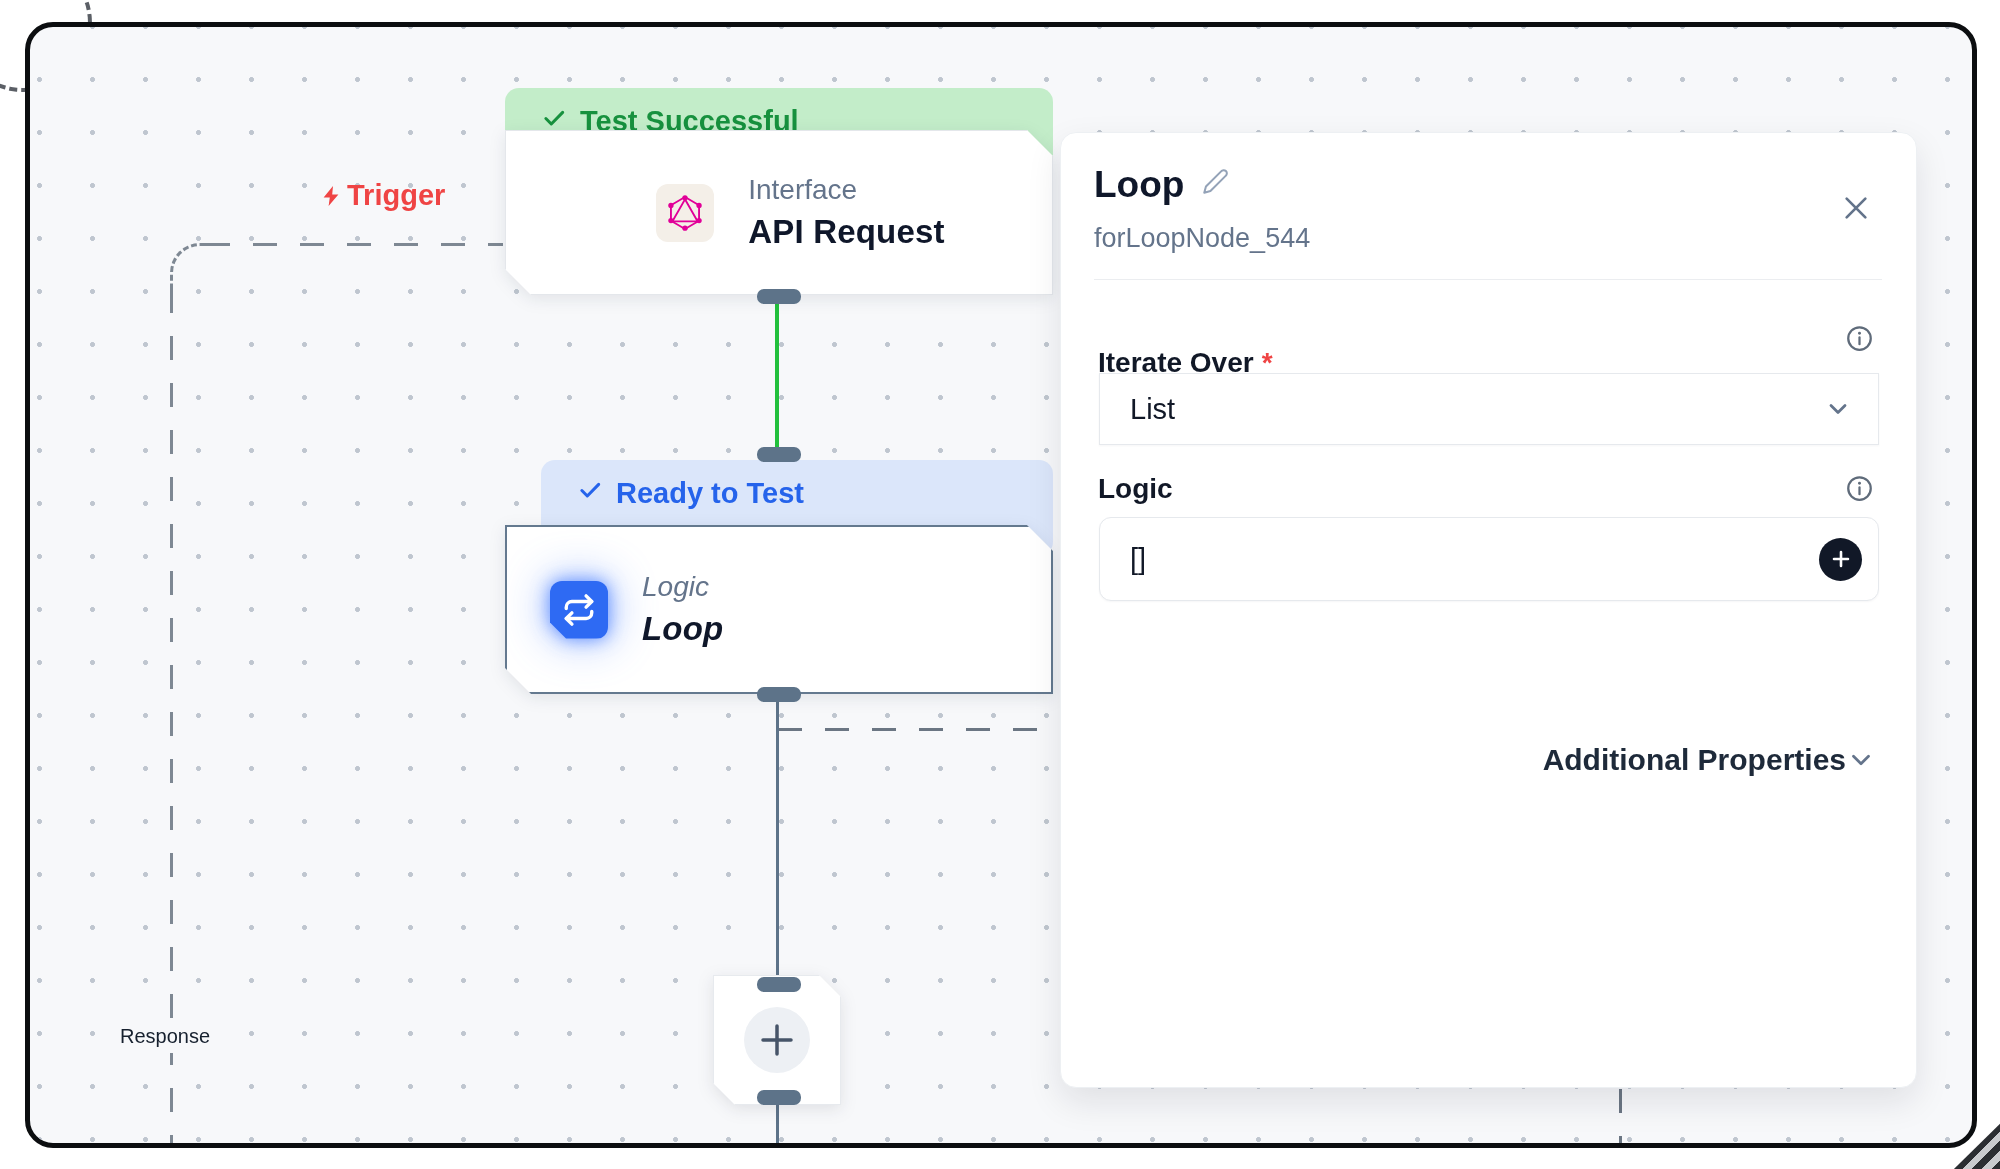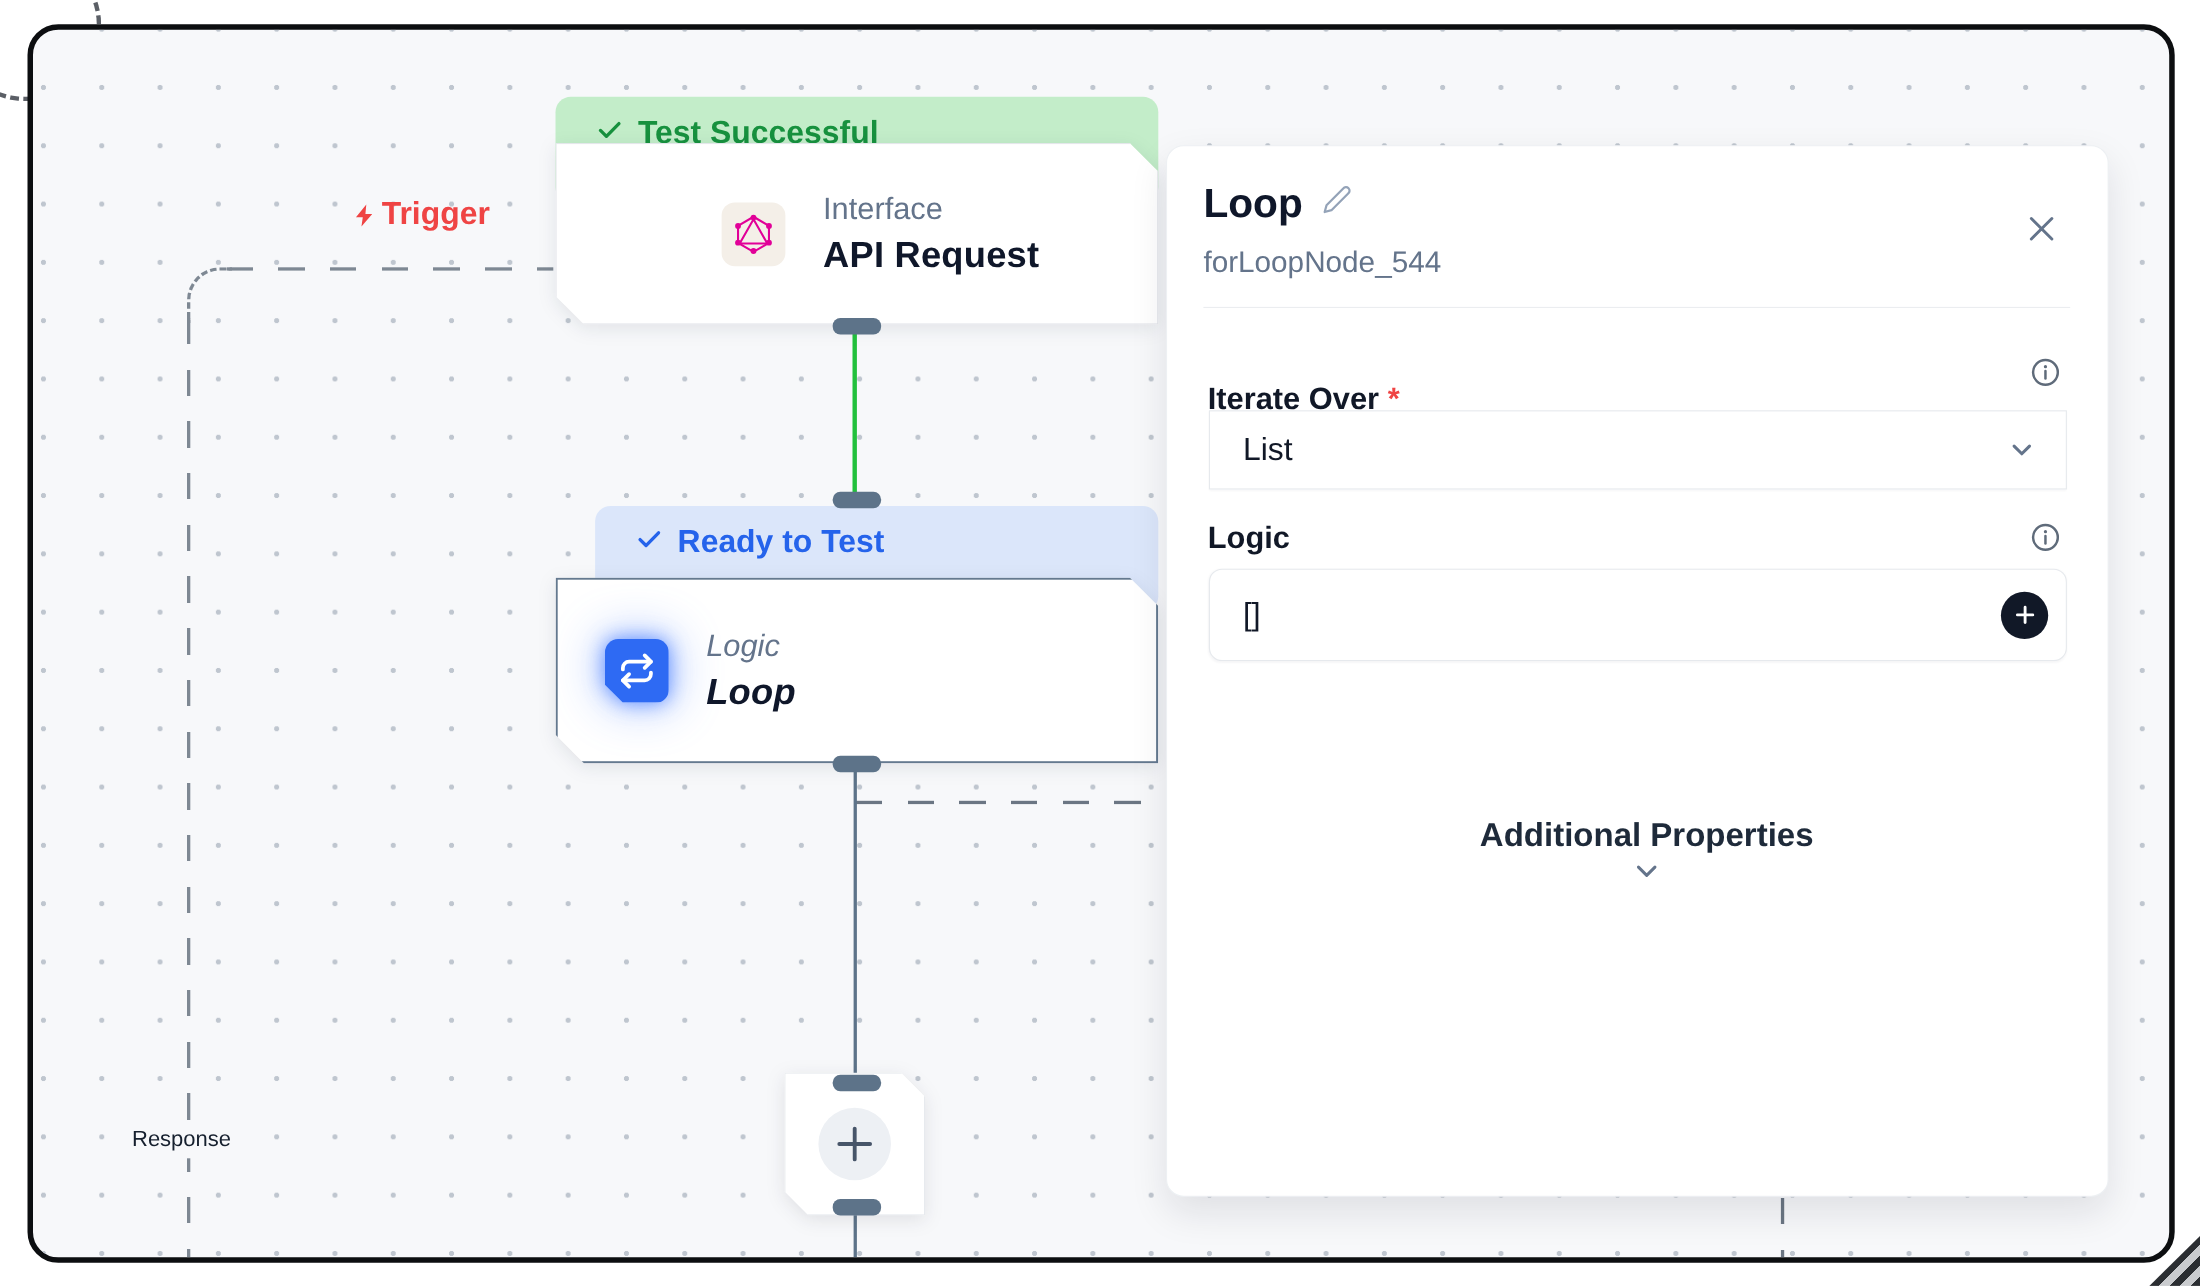--- a/index.html
+++ b/index.html
@@ -128,21 +128,21 @@
     display:flex;align-items:center;justify-content:space-between;
     padding:0 16px 0 30px;box-shadow:0 1px 2px rgba(16,24,40,.04);
   }
   .p-input-text{font-size:29px;color:#111827;}
   .plus-btn{
     width:43px;height:43px;border-radius:50%;background:var(--plus-btn-bg,#111827);
     display:flex;align-items:center;justify-content:center;color:#fff;cursor:pointer;flex:0 0 auto;
   }
   .p-addprops{
     position:absolute;left:57px;right:40px;top:610px;display:flex;align-items:center;
-    justify-content:flex-start;cursor:pointer;flex-direction:column;
+    justify-content:flex-end;cursor:pointer;
   }
   .p-addprops-text{font-size:30px;font-weight:700;color:#1e2a3a;}
   .chev{color:#64748b;}
   svg{display:block;}
 </style>
 </head>
 <body>
 
 <div class="corner-tl"></div>
 

